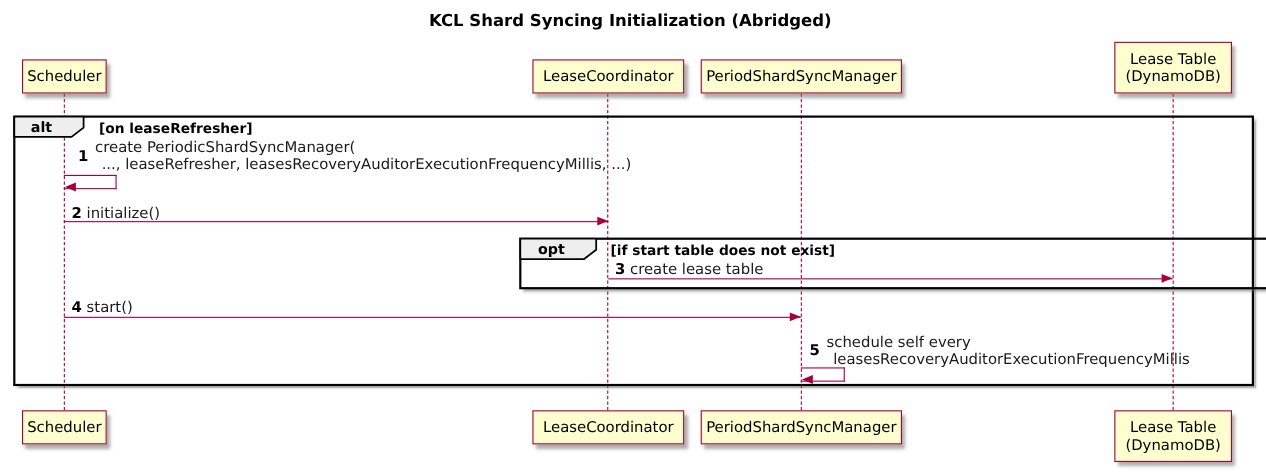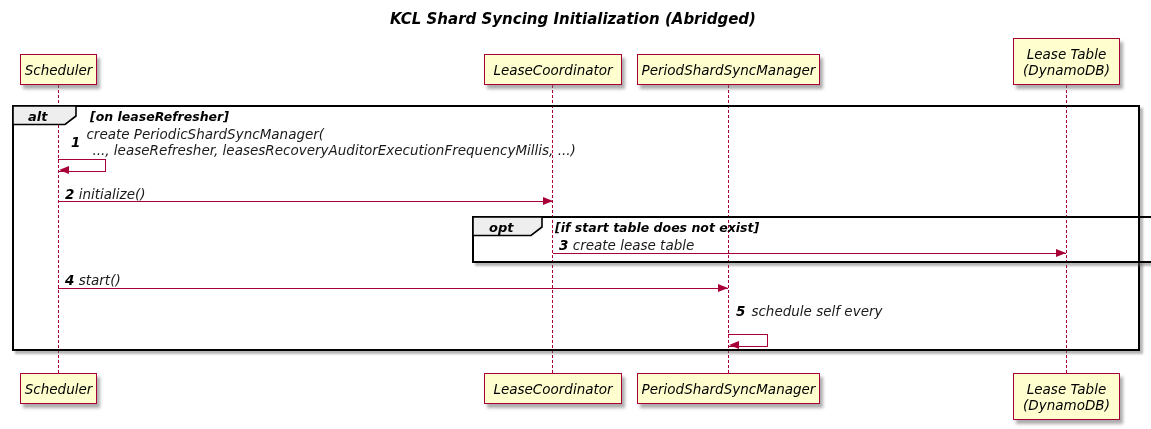--- a/index.html
+++ b/index.html
@@ -1,21 +1,20 @@
 <!DOCTYPE html>
 <html><head>
 <meta charset="utf-8">
 <style>
   html,body { margin:0; padding:0; background:#FFFFFF; }
   #canvas {
     position:relative; width:1151px; height:429px; overflow:hidden;
     background:#FFFFFF;
     font-family:"DejaVu Sans", sans-serif;
     color:#000;
-    font-style:italic;
   }
   .title {
     position:absolute; left:0; top:10px; width:1146px;
     text-align:center; font-size:15px; font-weight:bold; color:#000;
   }
   
   .pbox {
     position:absolute; box-sizing:border-box;
     background:#FEFECE; border:1.8px solid #A80036;
     box-shadow:3px 4px 3px rgba(105,105,105,0.55);
@@ -159,18 +158,19 @@
     <span class="num">4</span>
     <span>start()</span>
   </div>
   <div class="arrow-line" style="left:58px;top:288px;width:670px"></div>
   <div class="head-right" style="left:718px;top:284px"></div>
 
   <div class="msg msg-flex" style="left:736px;top:303px">
     <span class="num">5</span>
     <span class="msg-lines">
       <span>schedule self every</span>
+      <span class="indent">leasesRecoveryAuditorExecutionFrequencyMillis</span>
     </span>
   </div>
   <div class="self-loop" style="left:728px;top:334px;width:40px;height:13px"></div>
   <div class="head-left" style="left:729px;top:341px"></div>
 
 </div>
 
 </body></html>

